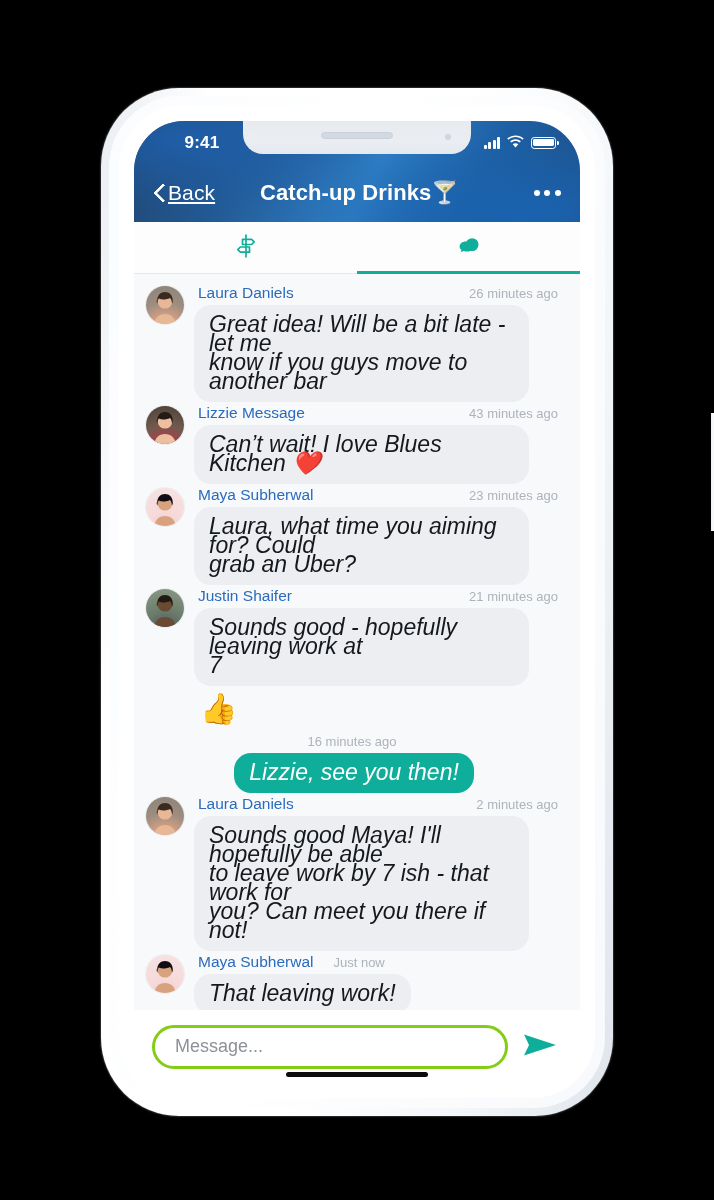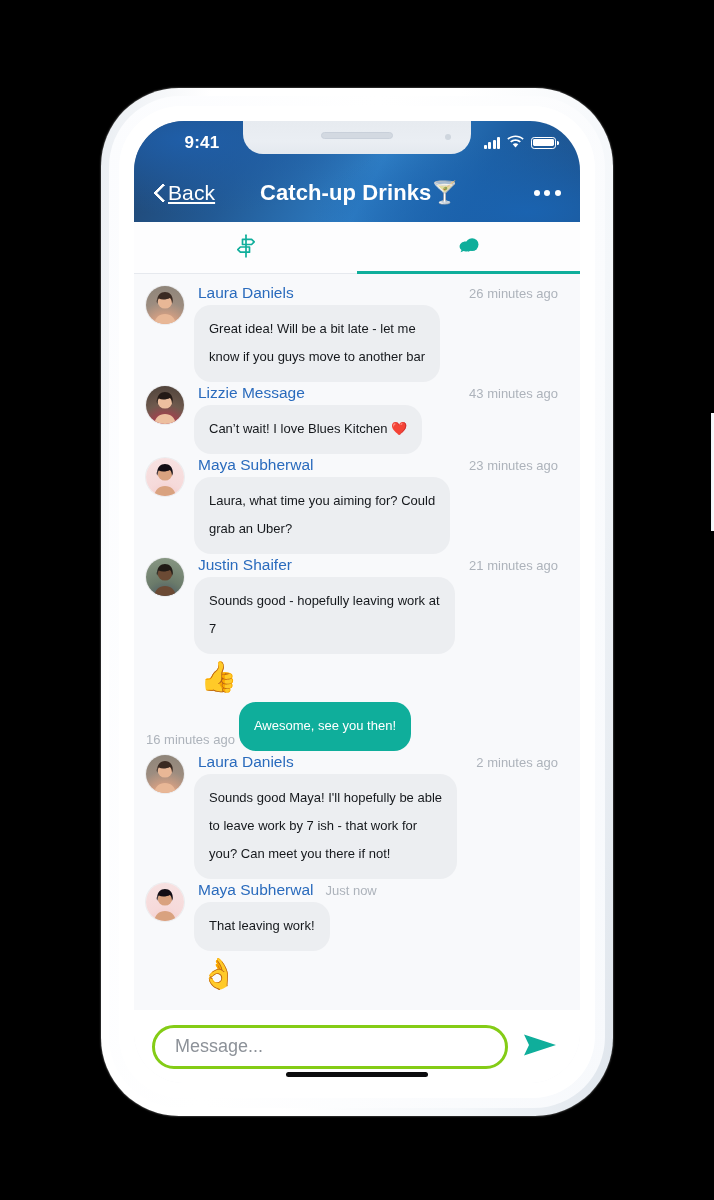--- a/index.html
+++ b/index.html
@@ -156,31 +156,32 @@
   .avatar {
     width: 38px; height: 38px; border-radius: 50%; flex: 0 0 38px;
     margin-top: 2px; overflow: hidden; position: relative;
     box-shadow: 0 0 0 1px rgba(0,0,0,.05);
   }
   .msg-body { flex: 1; padding-left: 10px; min-width: 0; }
   .meta { display: flex; align-items: baseline; padding: 0 4px 3px 4px; }
   .sender { font-size: 15.5px; color: #2a6bbd; font-weight: normal; }
   .time { font-size: 13px; color: #adb3bb; }
   .meta.spread { justify-content: space-between; }
-  .meta.tight .time { margin-left: 12px; }
+  .meta.tight .time { margin-left: 20px; }
   .bubble {
     display: inline-block; max-width: 335px;
     background: #eceef1; color: #15181c;
-    font-size: 13px; line-height: 28px;
+    font-size: 23px; line-height: 19px;
     padding: 10px 15px 11px; border-radius: 17px;
     white-space: pre-wrap;
+    font-style: italic;
   }
   .reaction { font-size: 30px; line-height: 1; padding: 8px 0 4px 6px; }
 
-  .msg-row.out { flex-direction: row; align-items: flex-end; padding: 4px 18px 0 12px; }
+  .msg-row.out { flex-direction: column; align-items: center; padding: 4px 18px 0 12px; }
   .msg-row.out .time { font-size: 13px; color: #adb3bb; padding-right: 4px; padding-bottom: 4px; }
   .bubble.out {
     background: #0fae9b; color: #ffffff; max-width: 330px;
   }
 
   
   #composer {
     position: absolute; left: 0; right: 0; bottom: 0; height: 73px;
     background: #ffffff; display: flex; align-items: center;
     padding: 0 14px 0 18px; gap: 8px; z-index: 25;
@@ -330,21 +331,21 @@
                   <path d="M11.2 14.6c0-5.2 3.4-8.6 7.8-8.6s7.8 3.4 7.8 8.6c0 1.2-.3 2.4-.8 3.1-.2-3-.9-4.9-2.2-5.8-2.6 1.6-7.9 2.1-11 .6-.9 1.2-1.3 2.9-1.4 5.2-.5-.8-.8-2-.8-3.1z" fill="#201a16"></path>
                 </svg></div>
               <div class="msg-body"><div class="meta spread">
                   <span class="sender">Justin Shaifer</span>
                   <span class="time">21 minutes ago</span>
                 </div><div class="bubble">Sounds good - hopefully leaving work at
 7</div><div class="reaction">👍</div></div>
             </div>
             <div class="msg-row out">
               <div class="time">16 minutes ago</div>
-              <div class="bubble out">Awesome, see you then!</div>
+              <div class="bubble out">Lizzie, see you then!</div>
             </div>
             <div class="msg-row">
               <div class="avatar" style="background:radial-gradient(circle at 50% 120%,#e8723a 0%,#d9a183 28%,#9d8d80 60%,#8b8378 100%);"><svg width="38" height="38" viewBox="0 0 38 38" aria-hidden="true">
                   <circle cx="19" cy="15.2" r="7.4" fill="#e8b796"></circle>
                   <path d="M8.5 38c0-6 4.7-10 10.5-10s10.5 4 10.5 10z" fill="#e8b796"></path>
                   <path d="M11.2 14.6c0-5.2 3.4-8.6 7.8-8.6s7.8 3.4 7.8 8.6c0 1.2-.3 2.4-.8 3.1-.2-3-.9-4.9-2.2-5.8-2.6 1.6-7.9 2.1-11 .6-.9 1.2-1.3 2.9-1.4 5.2-.5-.8-.8-2-.8-3.1z" fill="#3a2a22"></path>
                 </svg></div>
               <div class="msg-body"><div class="meta spread">
                   <span class="sender">Laura Daniels</span>
                   <span class="time">2 minutes ago</span>

